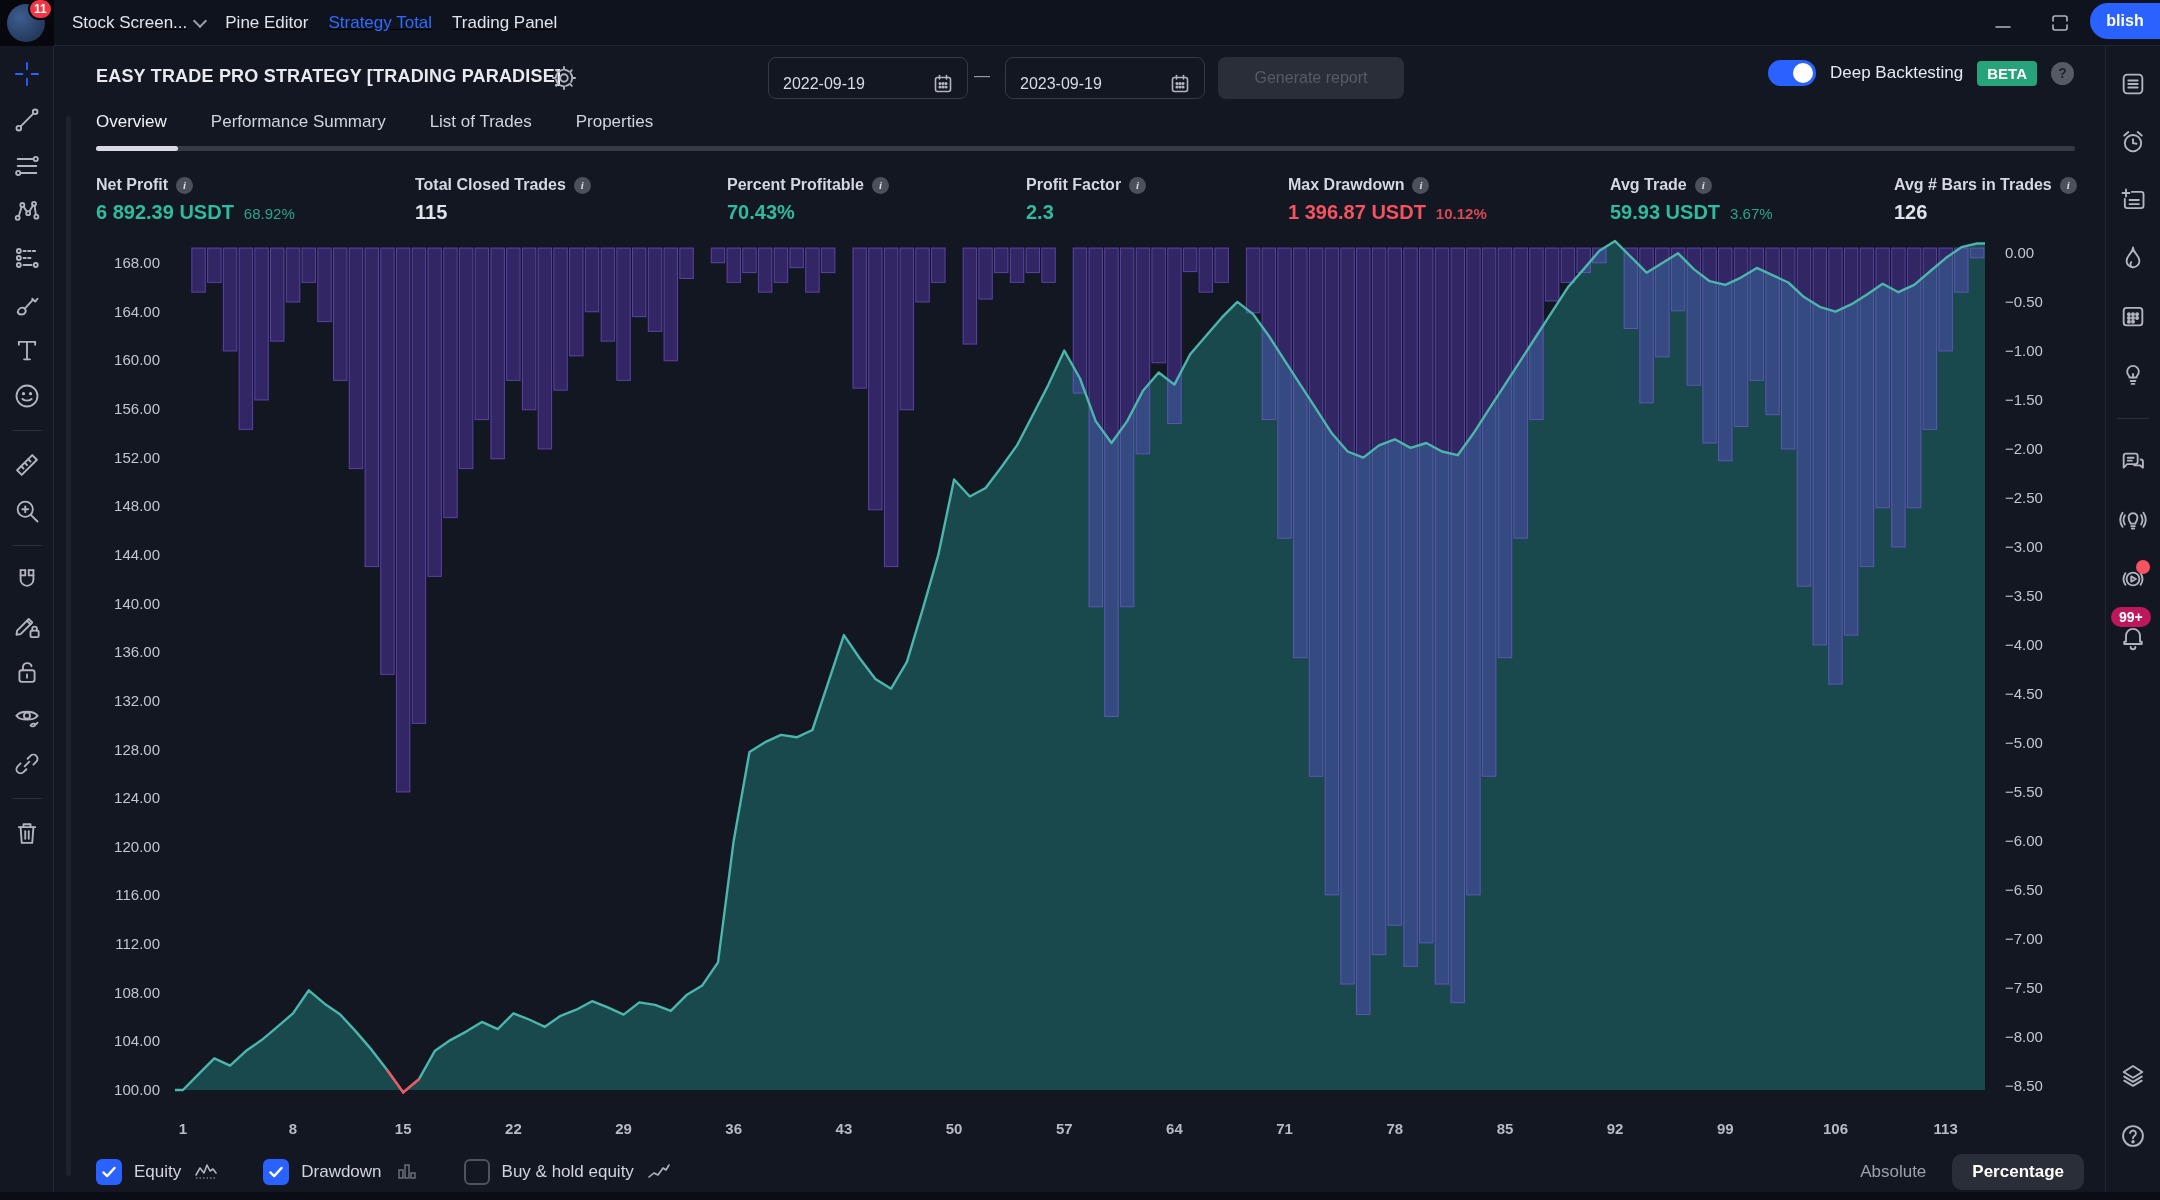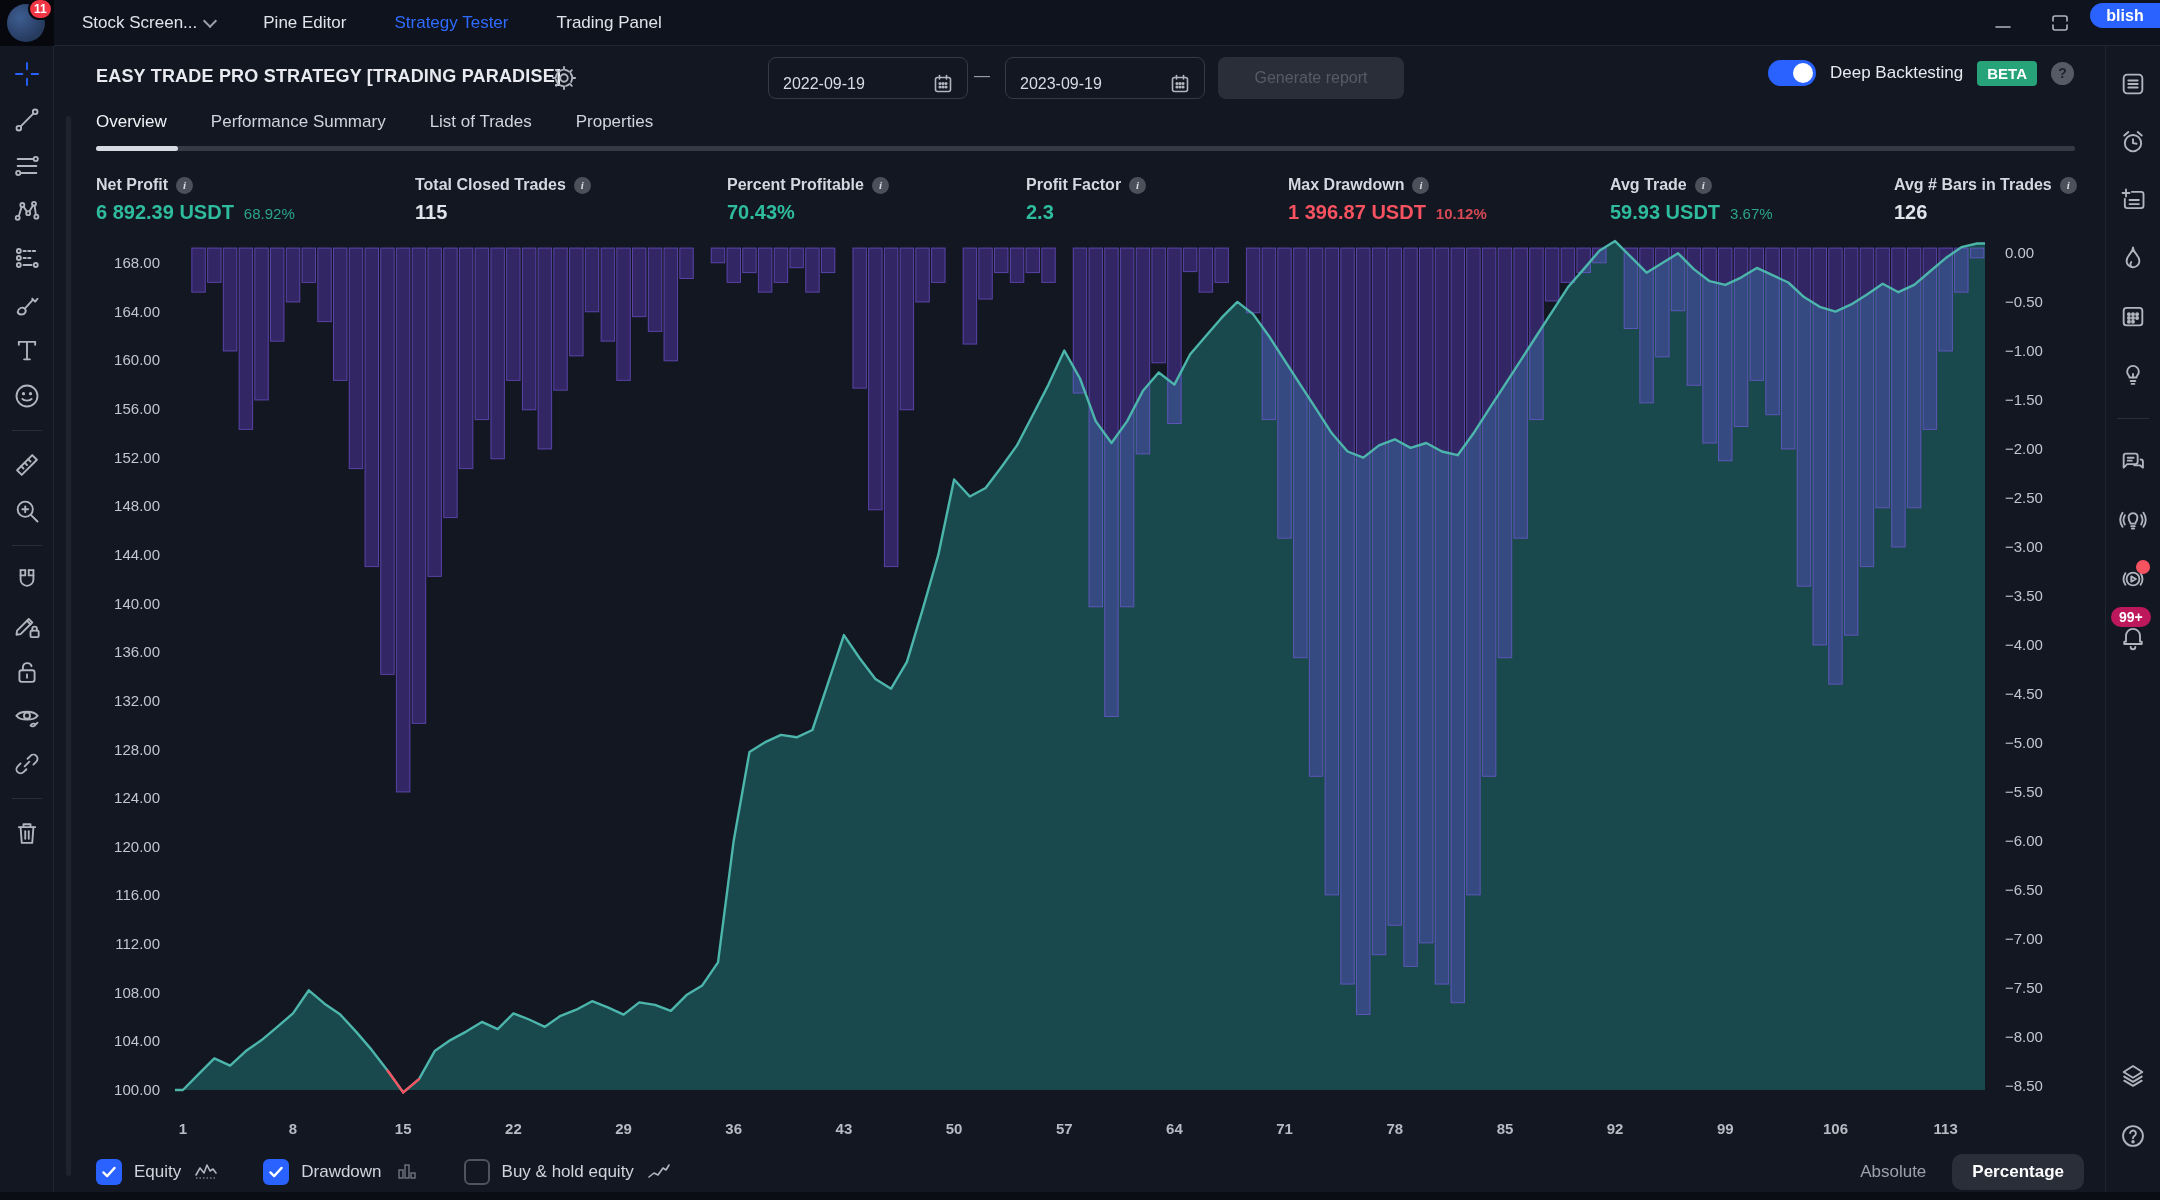--- a/index.html
+++ b/index.html
@@ -9,28 +9,28 @@
 
   
   .topbar { position:absolute; left:0; top:0; width:2160px; height:46px;
             background:#0f131d; border-bottom:1px solid #1f2533; display:flex; align-items:center; z-index:30; }
   .logo-cell { width:54px; height:46px; background:#06080e; position:relative; flex:0 0 54px; }
   .avatar { position:absolute; left:7px; top:4px; width:38px; height:38px; border-radius:50%;
             background:radial-gradient(circle at 35% 35%, #3d5d90, #263a5e 70%); cursor:pointer; }
   .avatar-badge { position:absolute; left:28px; top:-2px; min-width:22px; height:22px; border-radius:11px;
             background:#f23645; color:#fff; font-size:12px; font-weight:bold; display:flex;
             align-items:center; justify-content:center; padding:0 4px; border:2px solid #06080e; }
-  .top-tabs { display:flex; align-items:center; margin-left:28px; gap:48px; }
+  .top-tabs { display:flex; align-items:center; margin-left:18px; gap:20px;text-decoration:underline; }
   .top-tab { color:#dfe3ea; font-size:17px; cursor:pointer; display:flex; align-items:center; gap:8px; white-space:nowrap; }
   .top-tab.active { color:#2e6bff; }
   .chev { width:10px; height:10px; border-right:2px solid #9ca0aa; border-bottom:2px solid #9ca0aa;
           transform:rotate(45deg); margin-top:-4px; }
   .win-controls { position:absolute; right:88px; top:0; height:46px; display:flex; align-items:center; gap:34px; }
   .win-btn { color:#787b86; cursor:pointer; display:flex; align-items:center; }
-  .publish-btn { position:absolute; right:0; top:3px; height:25px; width:70px; background:#2962ff;
+  .publish-btn { position:absolute; right:0; top:3px; height:36px; width:70px; background:#2962ff;
           border-radius:18px 0 0 18px; color:#fff; font-size:16px; font-weight:bold; display:flex;
           align-items:center; justify-content:center; cursor:pointer; z-index:40; }
 
   
   .left-toolbar { position:absolute; left:0; top:46px; width:54px; height:1154px; background:#131722;
           border-right:1px solid #1f2533; display:flex; flex-direction:column; align-items:center;
           padding-top:14px; gap:18px; z-index:20; }
   .tool { width:28px; height:28px; display:flex; align-items:center; justify-content:center; cursor:pointer; }
   .tool-divider { width:30px; height:1px; background:#2a2e39; margin:2px 0; }
 
@@ -122,21 +122,21 @@
     </div>
     <div class="top-tabs">
       <div class="top-tab">
         <span>Stock Screen...</span>
         <span class="chev"></span>
       </div>
       <div class="top-tab">
         <span>Pine Editor</span>
       </div>
       <div class="top-tab active">
-        <span>Strategy Tester</span>
+        <span>Strategy Total</span>
       </div>
       <div class="top-tab">
         <span>Trading Panel</span>
       </div>
     </div>
     <div class="win-controls">
       <span class="win-btn">
         <svg width="22" height="22" viewBox="0 0 22 22">
             <line class="icon" x1="4" y1="15" x2="18" y2="15" stroke-width="2"></line>
           </svg>

